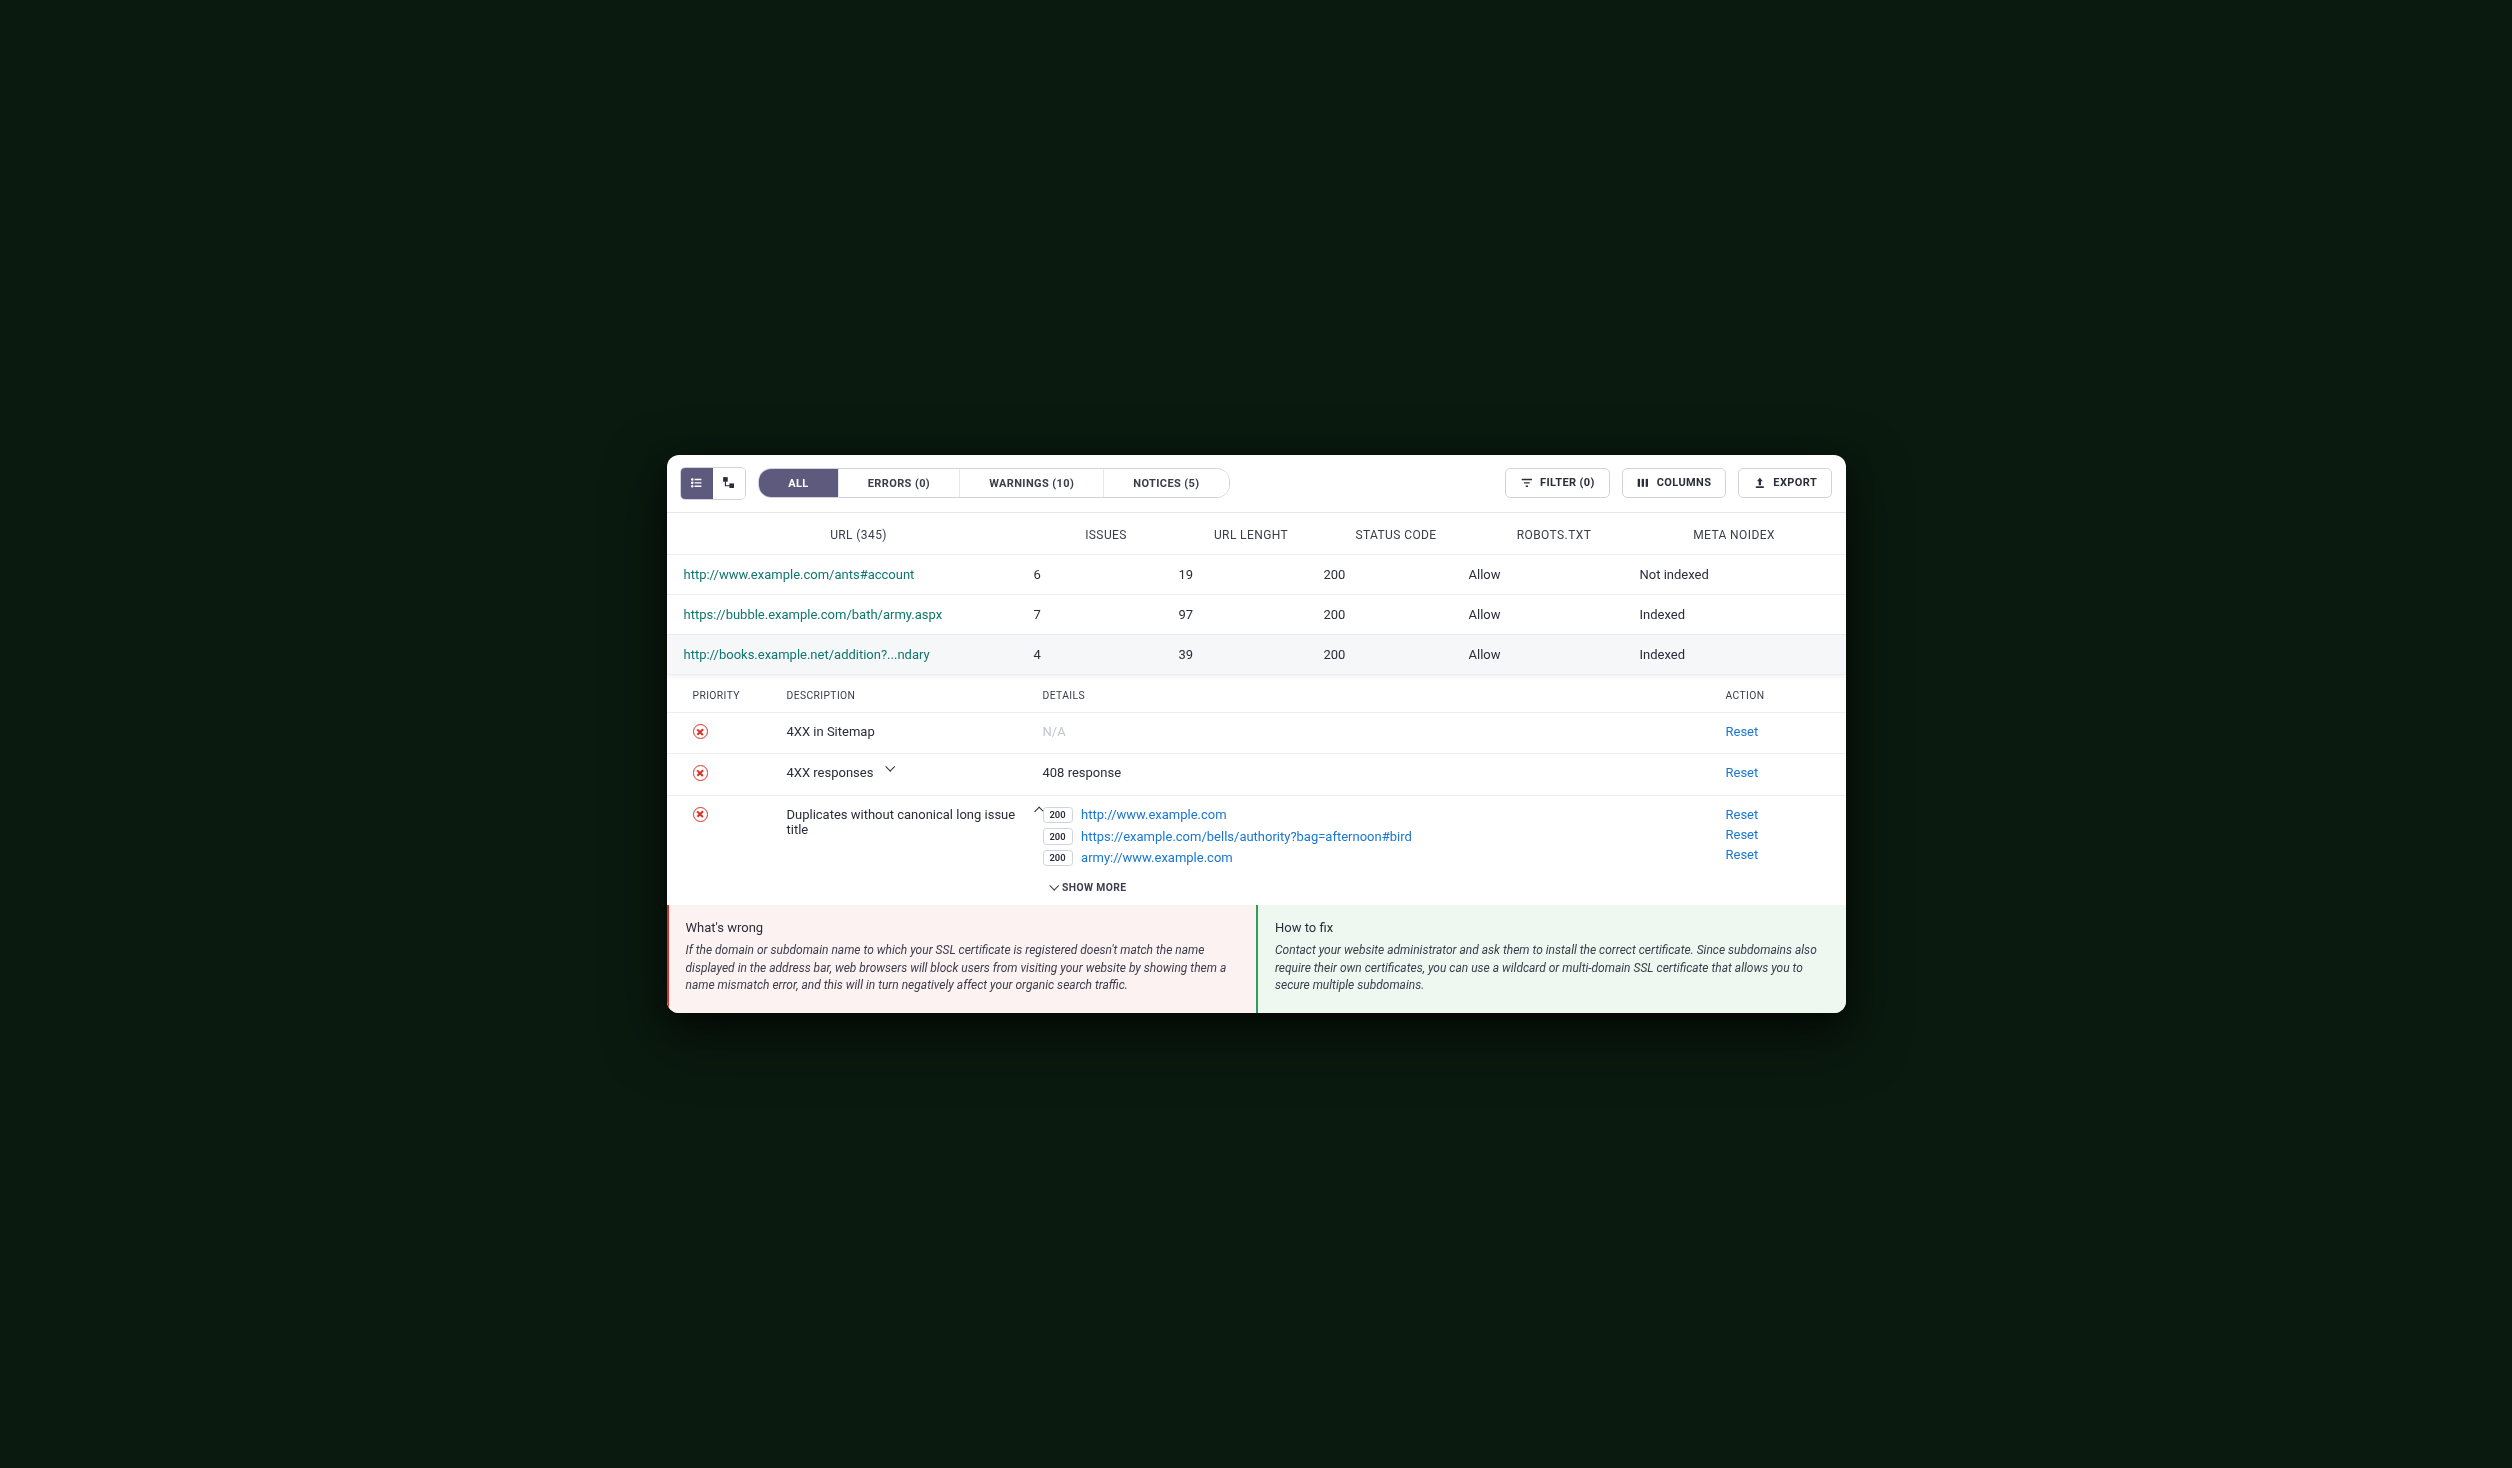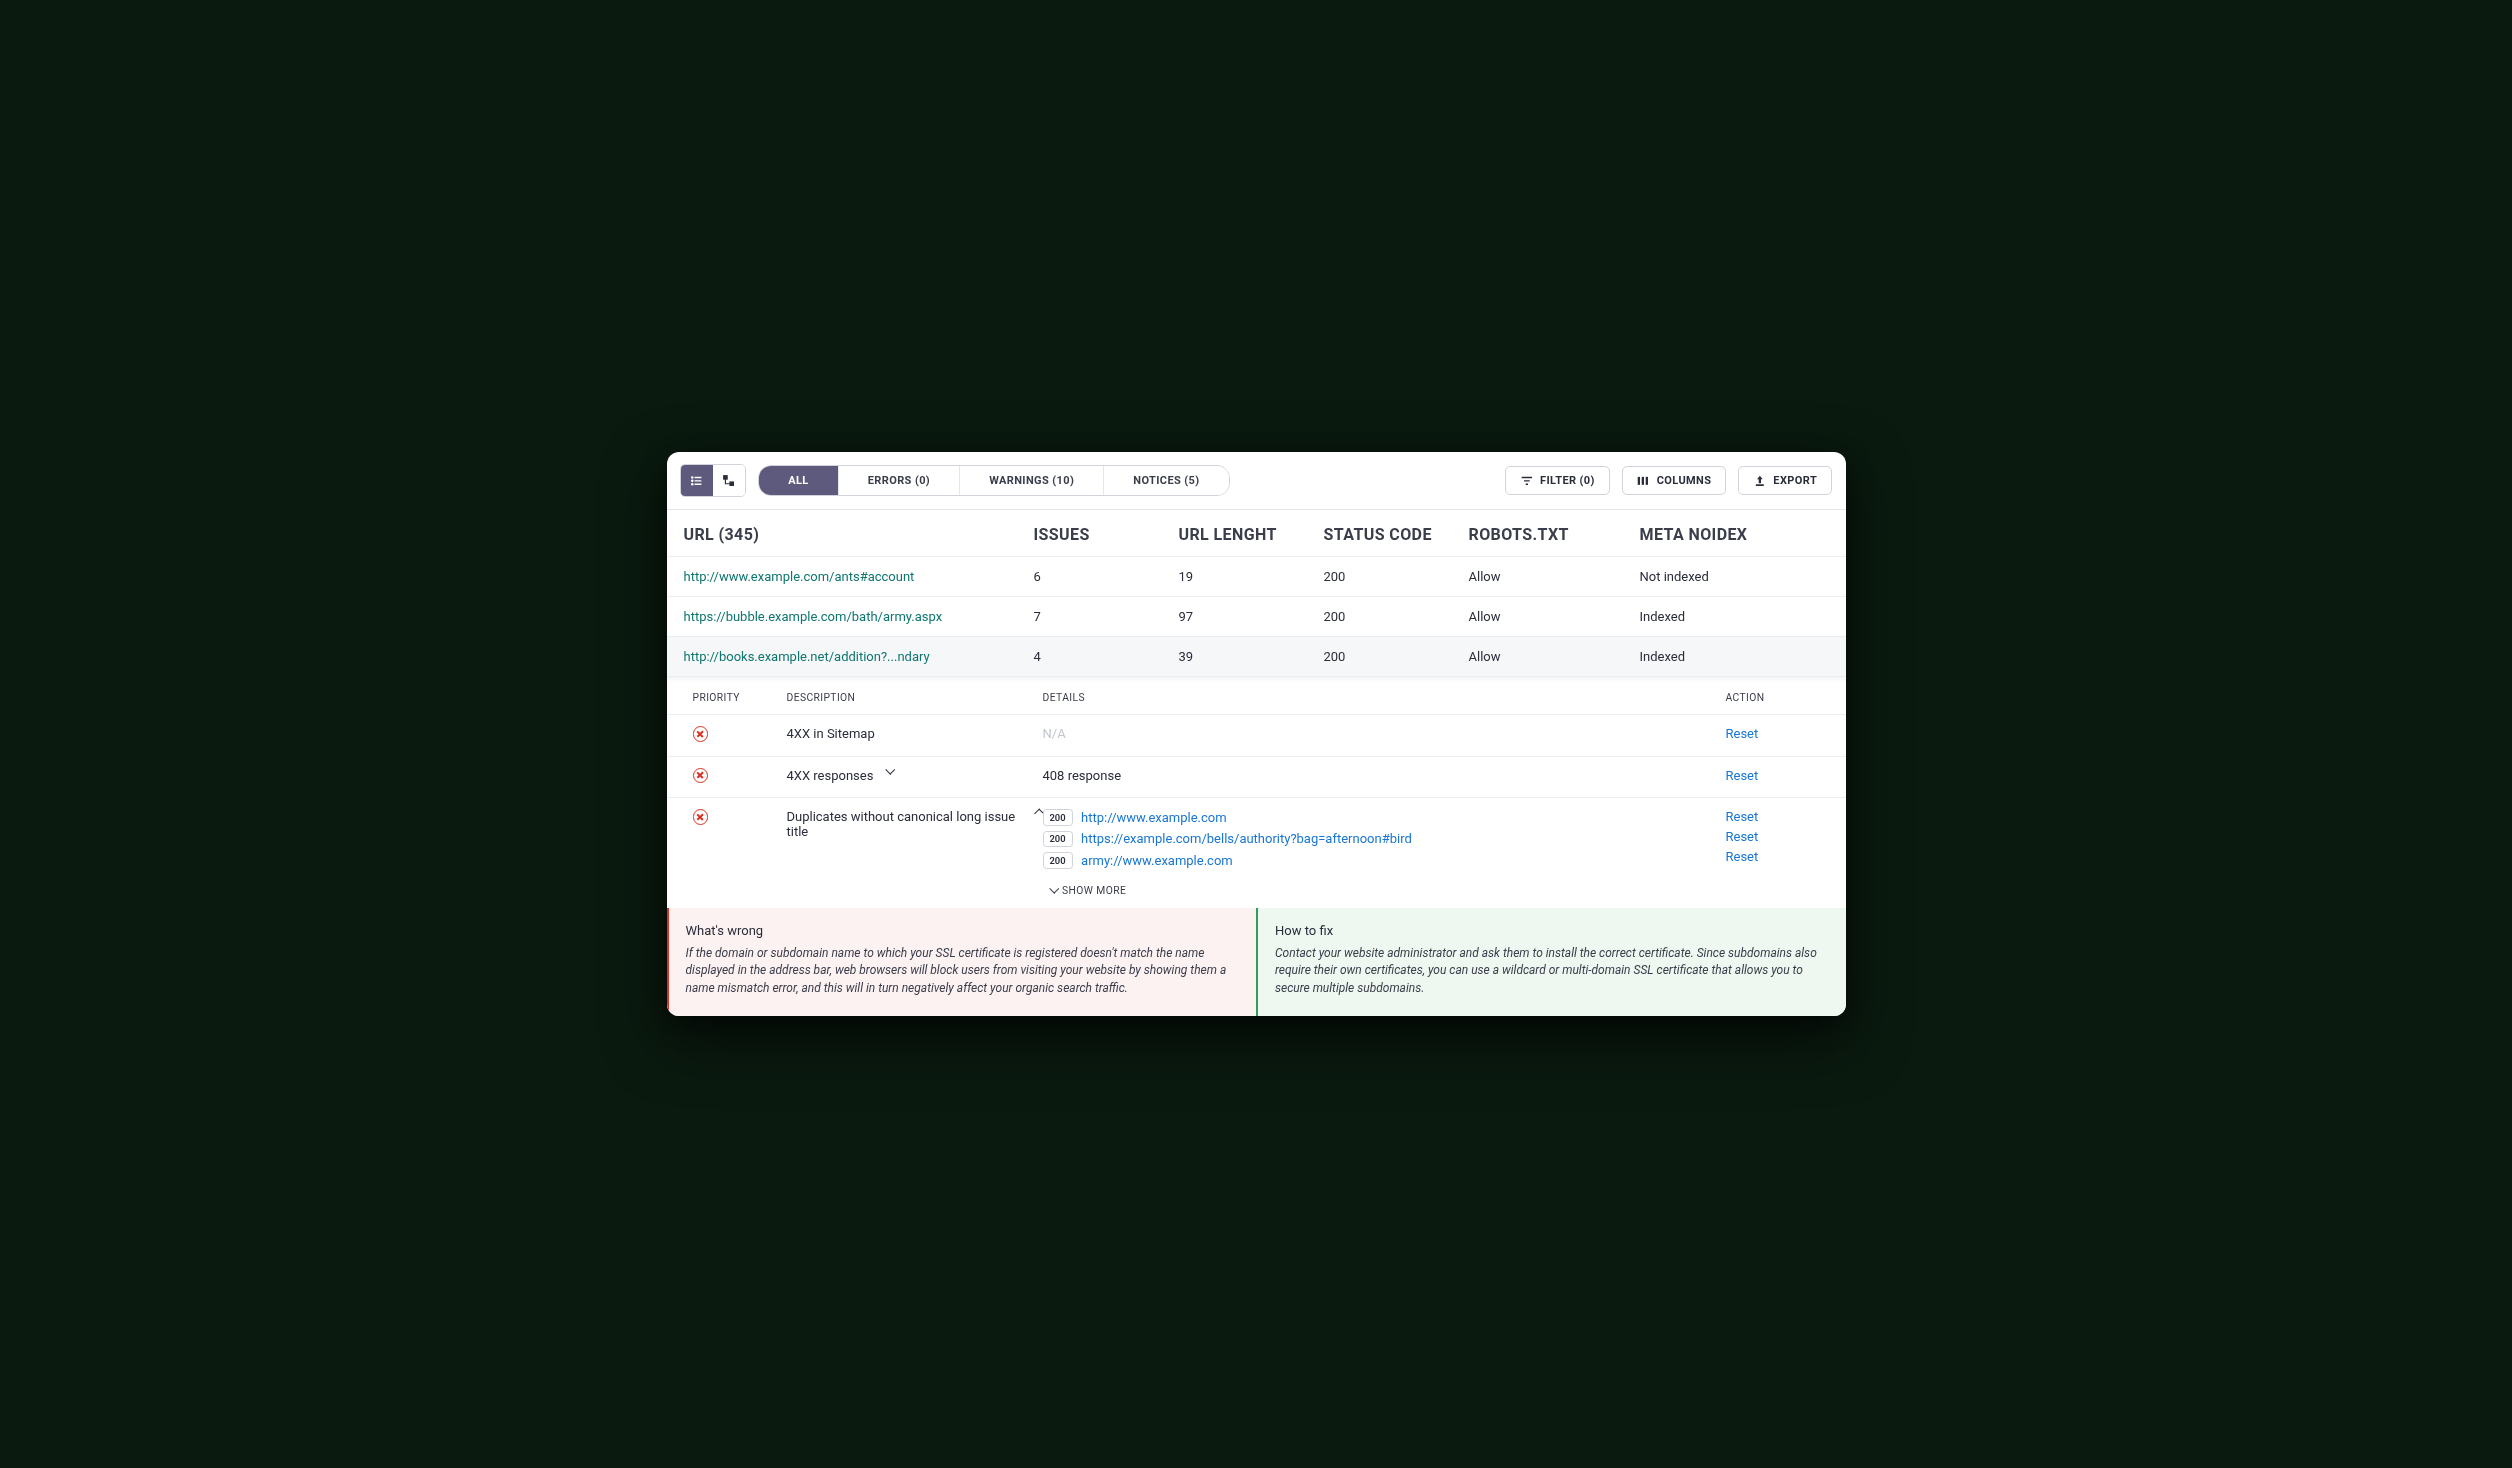--- a/index.html
+++ b/index.html
@@ -12,41 +12,41 @@
 .tabs { display:flex; border:0.9px solid #d0d3d9; border-radius:13px; overflow:hidden; }
 .tab { padding:7.7px 29px; font-size:11px; font-weight:700; letter-spacing:0.4px; color:#3a3d4a; background:#fff; cursor:pointer; border-right:0.9px solid #e5e7eb; }
 .tab:last-child { border-right:none; }
 .tab.active { background:#5d5a7d; color:#fff; }
 .spacer { flex:1; }
 .action-btn { display:flex; align-items:flex-start; gap:6.8px; padding:6.8px 13.7px; border:0.9px solid #d0d3d9; border-radius:5.1px; font-size:11px; font-weight:700; letter-spacing:0.4px; color:#2a2d3a; background:#fff; cursor:pointer; }
 .icon { display:inline-flex; width:13.7px; height:13.7px; }
 svg { width:100%; height:100%; }
 .main-table { width:100%; }
 .thead { display:grid; grid-template-columns:350px 145px 145px 145px 171px 1fr; padding:15.4px 17px 12px; border-bottom:0.9px solid #eceef1; }
-.th { font-size:16px; font-weight:700; letter-spacing:0.4px; color:#3a3d4a; }
+.th { font-size:12px; font-weight:400; letter-spacing:0.4px; color:#3a3d4a;text-align:center; }
 .trow { display:grid; grid-template-columns:350px 145px 145px 145px 171px 1fr; padding:12px 17px; border-bottom:0.9px solid #eceef1; font-size:13px; color:#2a2d3a; align-items:center; }
 .trow .url { color:#0f766e; }
 .trow.sel { background:#f6f7f9; box-shadow:0 1.7px 5.1px rgba(0,0,0,0.06); position:relative; z-index:1; }
 .sub-head { display:grid; grid-template-columns:94px 256px 1fr 103px; padding:13.7px 17px 10.3px 26px; font-size:10.3px; font-weight:400; letter-spacing:0.4px; color:#3a3d4a; }
 .sub-row { display:grid; grid-template-columns:94px 256px 1fr 103px; padding:11px 17px 11px 26px; font-size:13px; color:#2a2d3a; border-top:0.9px solid #eceef1; align-items:flex-start; }
 .sub-row:first-of-type { background:#f6f7f9; }
 .priority-icon { width:15.4px; height:15.4px; border:1.7px solid #d93025; border-radius:50%; position:relative; display:inline-block; }
 .priority-icon::before,.priority-icon::after { content:""; position:absolute; left:50%; top:50%; width:7.7px; height:1.7px; background:#d93025; }
 .priority-icon::before { transform:translate(-50%,-50%) rotate(45deg); }
 .priority-icon::after { transform:translate(-50%,-50%) rotate(-45deg); }
 .chev { display:inline-block; width:6.8px; height:6.8px; border-right:1.7px solid #2a2d3a; border-bottom:1.7px solid #2a2d3a; margin-left:6.8px; }
 .chev.down { transform:rotate(45deg) translateY(-2.6px); }
 .chev.up { transform:rotate(-135deg) translateY(-0.9px); }
 .na { color:#c2c6ce; }
 .reset { color:#1976d2; cursor:pointer; }
 .detail-list { display:flex; flex-direction:column; gap:5.1px; }
 .detail-item { display:flex; align-items:center; gap:8.5px; }
 .badge { font-size:9.4px; font-weight:600; padding:1.7px 6px; border:0.9px solid #d0d3d9; border-radius:3.4px; color:#2a2d3a; }
 .detail-url { color:#1976d2; font-size:13px; }
-.show-more { display:flex; align-items:center; gap:6px; font-size:10.3px; font-weight:400; letter-spacing:0.4px; color:#3a3d4a; cursor:pointer; margin-top:10px; }
+.show-more { display:flex; align-items:center; gap:6px; font-size:10.3px; font-weight:700; letter-spacing:0.4px; color:#3a3d4a; cursor:pointer; margin-top:10px; }
 .info-panels { display:flex; }
 .panel { flex:1; padding:15.4px 17px 19px; }
 .panel-l { background:#fdf2f2; border-left:2.6px solid #d93025; }
 .panel-r { background:#eef8f0; border-left:2.6px solid #2e9e5b; }
 .panel-title { font-size:13px; font-weight:400; color:#2a2d3a; margin-bottom:6.8px; }
 .panel-body { font-size:12px; font-style:italic; color:#3a3d4a; line-height:1.45; }
 .desc-wrap { display:flex; align-items:flex-start; gap:5.1px; }
 .desc-text { flex:0 1 auto; }
 </style>
 </head>

